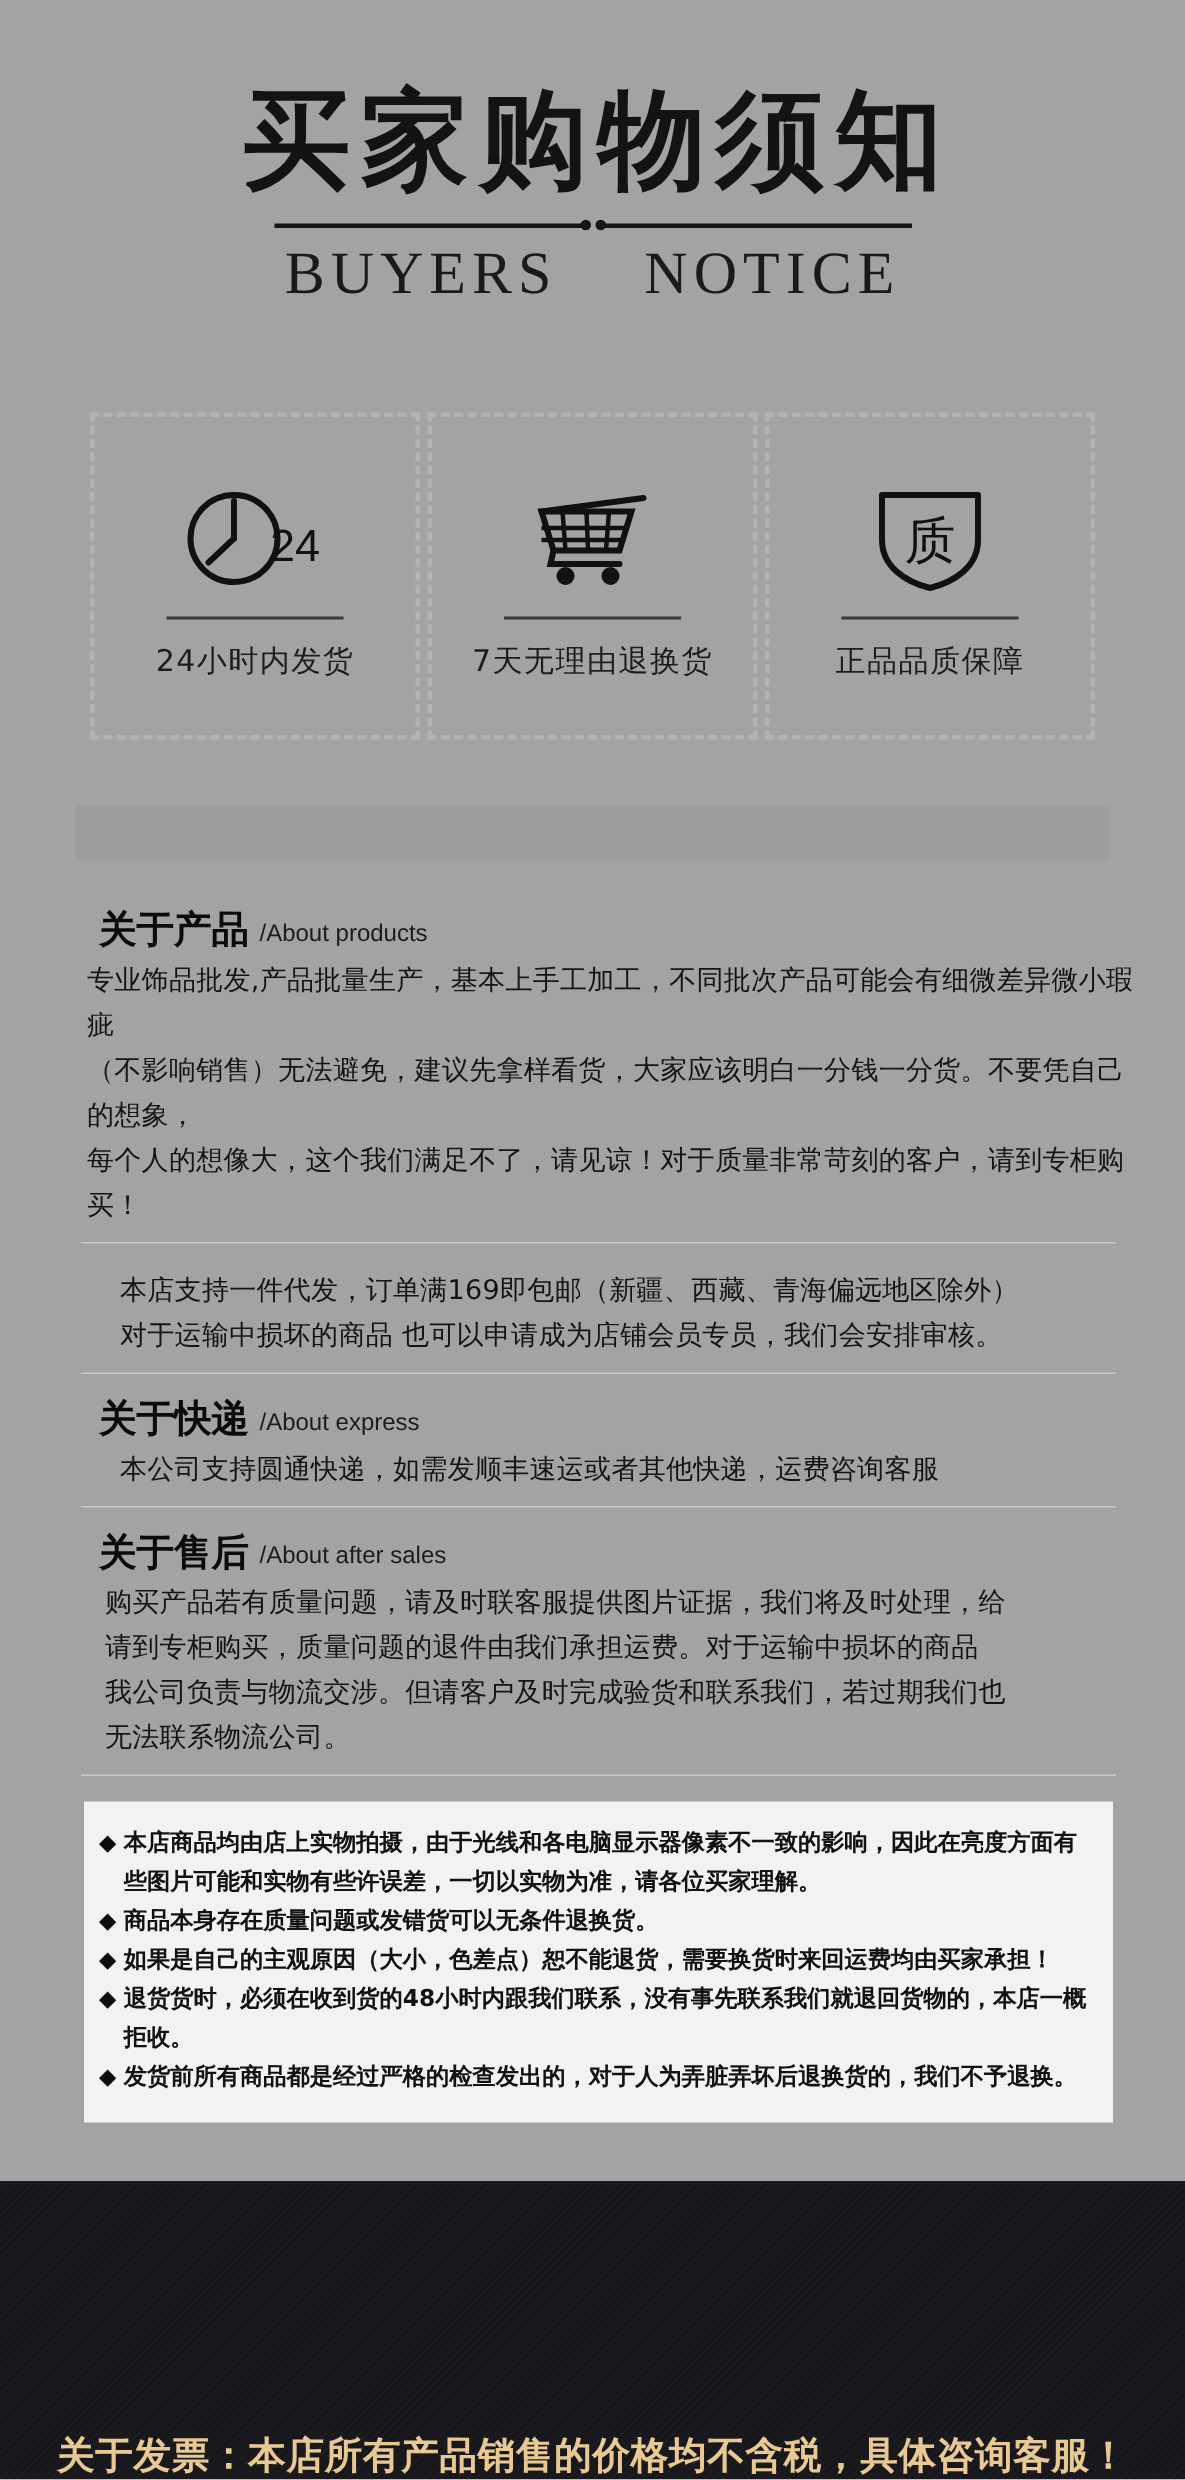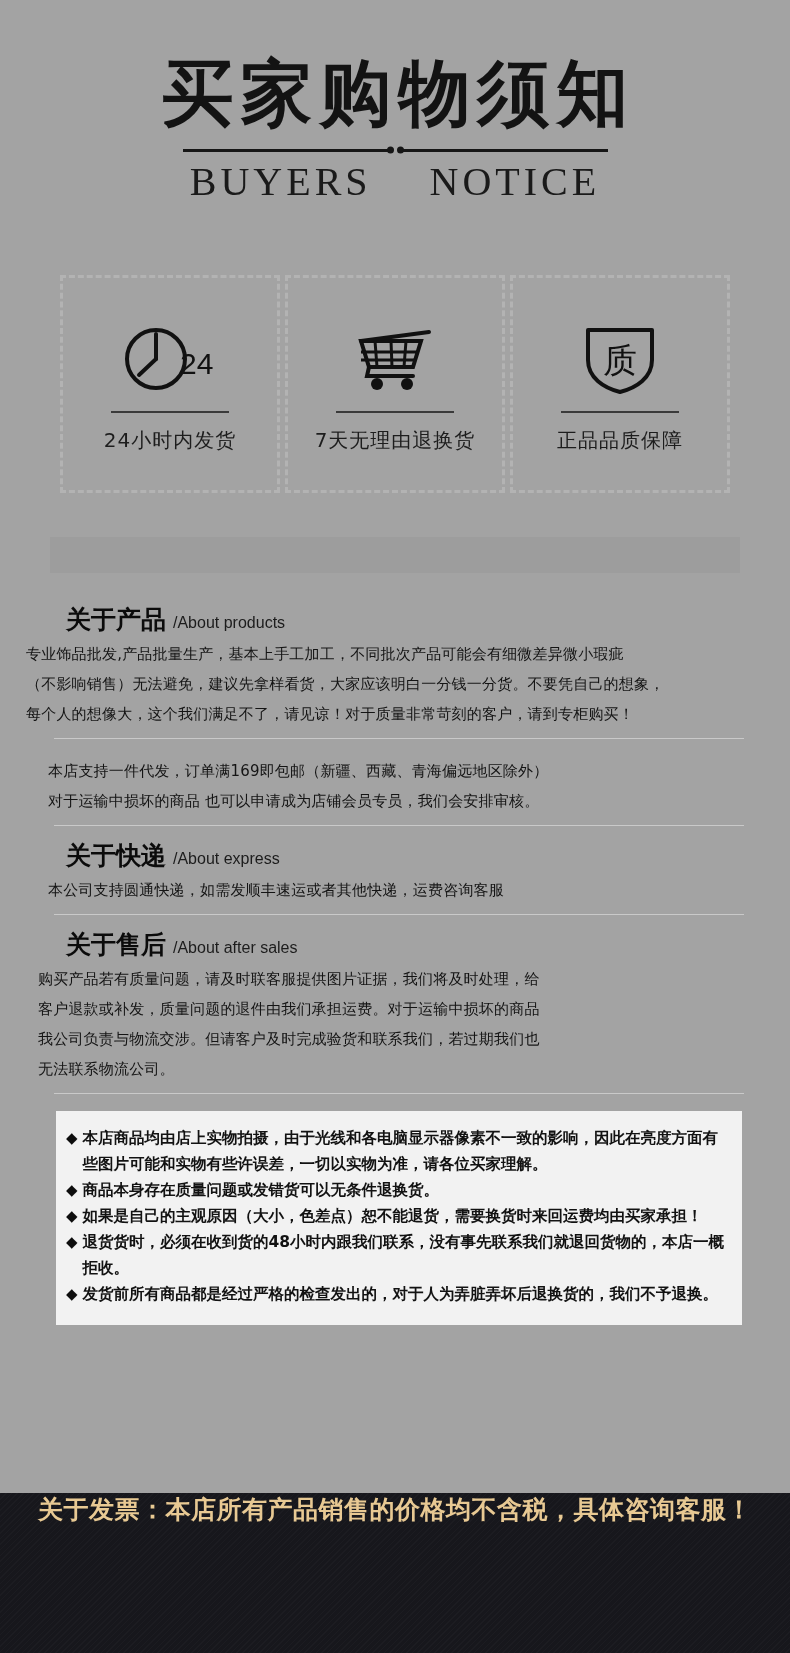--- a/index.html
+++ b/index.html
@@ -132,24 +132,25 @@
     font-size: 16px;
     font-weight: 400;
     color: #1c1c1c;
     line-height: 1;
     position: relative;
     top: -1px;
   }
 
   .para {
     font-family: "DejaVu Sans", "Liberation Sans", sans-serif;
-    font-size: 15px;
+    font-size: 18px;
     line-height: 30px;
     color: #141414;
     letter-spacing: 0.2px;
+    margin-left: 32px;
   }
   .para.indent { padding-left: 12px; }
   .para.indent2 { padding-left: 22px; }
 
   .thin-rule {
     height: 1px;
     background: #c9c9c9;
     margin: 9px 20px 17px 28px;
   }
 
@@ -176,30 +177,30 @@
     flex: 0 0 auto;
   }
   .note-text { flex: 1 1 auto; }
 
   
   .footer {
     position: absolute;
     left: 0;
     bottom: 0;
     width: 790px;
-    height: 160px;
+    height: 199px;
     background: #17171c;
     background-image:
       repeating-linear-gradient(135deg,
         rgba(255,255,255,0.022) 0px,
         rgba(255,255,255,0.022) 1px,
         rgba(0,0,0,0) 1px,
         rgba(0,0,0,0) 4px);
     display: flex;
-    align-items: flex-start;
+    align-items: flex-end;
     justify-content: center;
   }
   .footer-text {
     font-family: "DejaVu Sans", "Liberation Sans", sans-serif;
     font-size: 25px;
     font-weight: 700;
     color: #e8c993;
     letter-spacing: 0.5px;
     white-space: nowrap;
   }
@@ -297,21 +298,21 @@
     </div>
 
     <div class="thin-rule"></div>
 
     <div>
       <div class="sec-head">
         <span class="sec-head-cn">关于售后</span>
         <span class="sec-head-en">/About after sales</span>
       </div>
       <div class="para indent">购买产品若有质量问题，请及时联客服提供图片证据，我们将及时处理，给</div>
-      <div class="para indent">客户退款或补发，质量问题的退件由我们承担运费。对于运输中损坏的商品</div>
+      <div class="para indent">请到专柜购买，质量问题的退件由我们承担运费。对于运输中损坏的商品</div>
       <div class="para indent">我公司负责与物流交涉。但请客户及时完成验货和联系我们，若过期我们也</div>
       <div class="para indent">无法联系物流公司。</div>
     </div>
 
     <div class="thin-rule"></div>
 
     <div class="note-box">
       <div class="note-line">
         <span class="note-bullet">◆</span>
         <span class="note-text">本店商品均由店上实物拍摄，由于光线和各电脑显示器像素不一致的影响，因此在亮度方面有些图片可能和实物有些许误差，一切以实物为准，请各位买家理解。</span>

